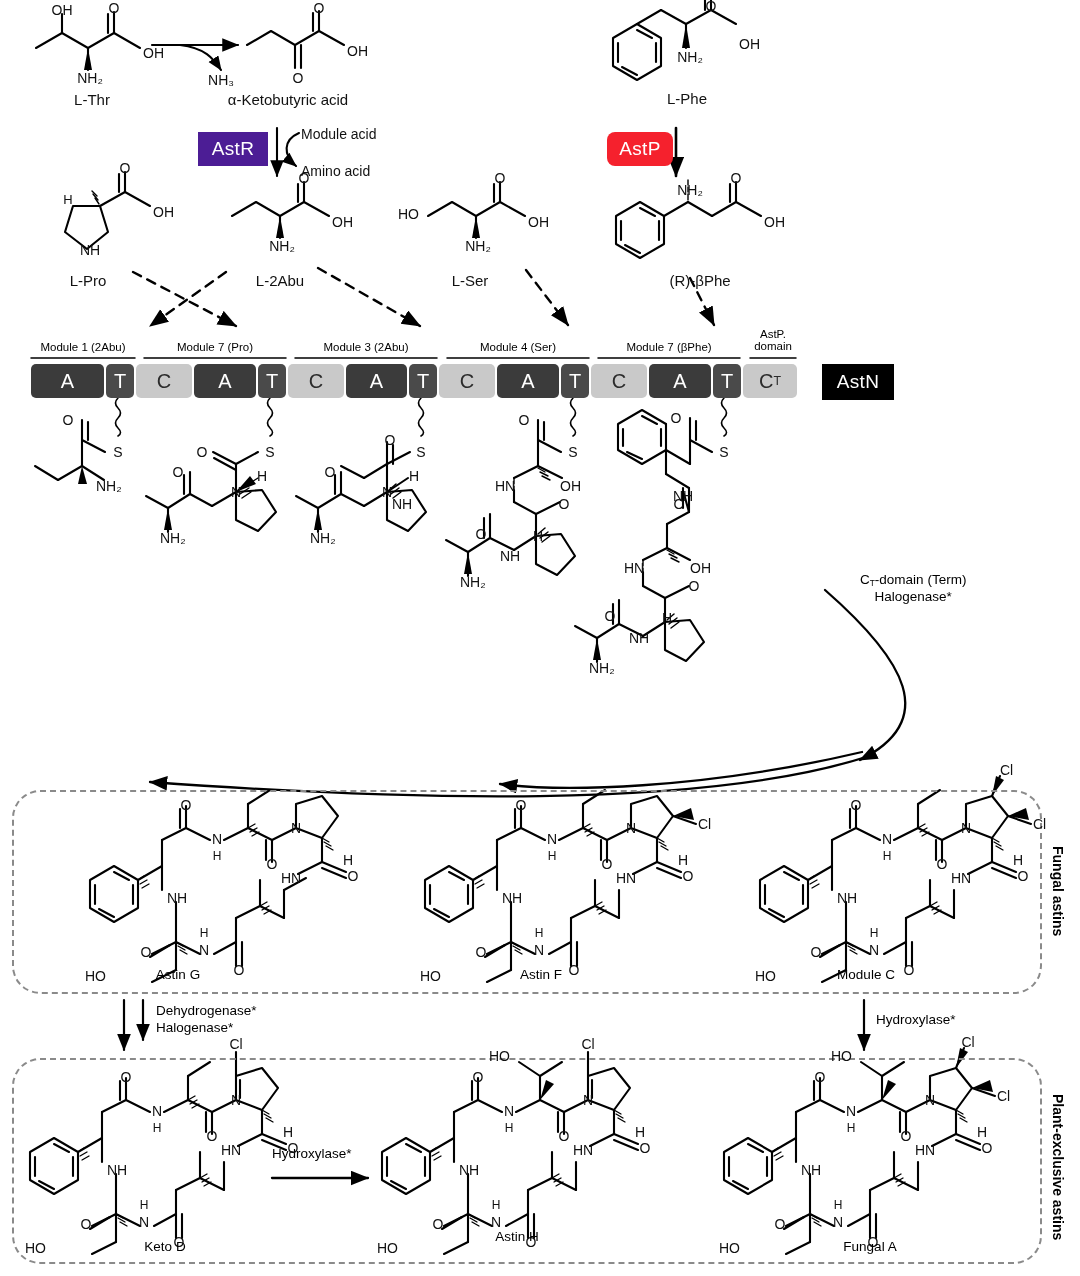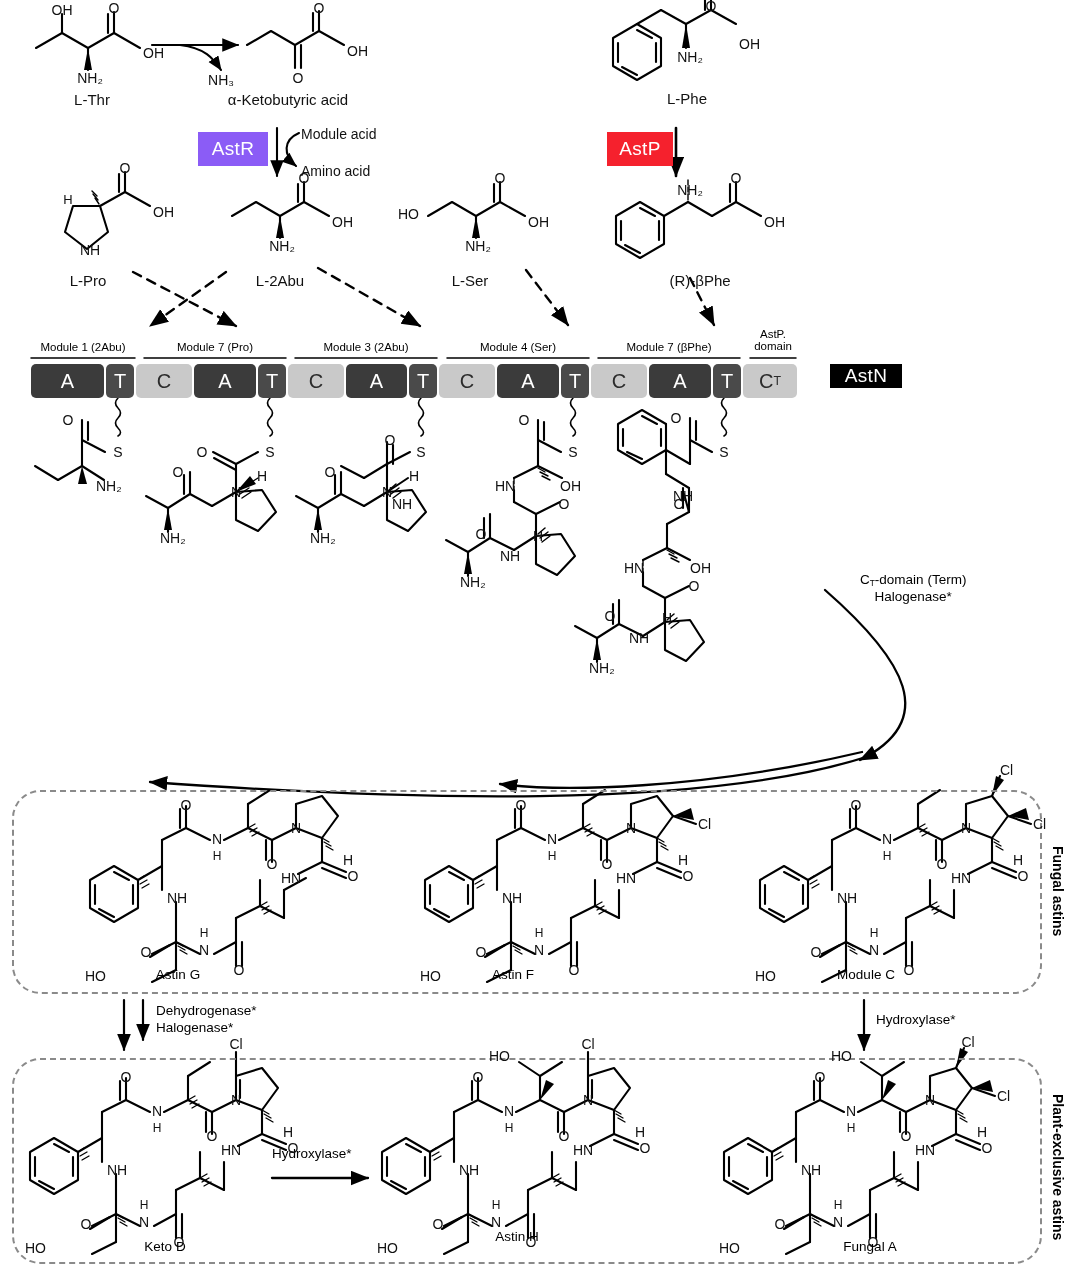--- a/index.html
+++ b/index.html
@@ -4,22 +4,22 @@
 <style>
   html,body{margin:0;padding:0;background:#fff;}
   body{width:1080px;height:1276px;position:relative;
        font-family:"Liberation Sans",sans-serif;color:#000;overflow:hidden;}
   .root{position:absolute;left:0;top:0;width:1080px;height:1276px;}
   svg{position:absolute;left:0;top:0;}
   .lbl{position:absolute;font-size:14px;color:#111;white-space:nowrap;}
   .lbl.c{transform:translateX(-50%);}
   .enzbox{position:absolute;display:flex;align-items:center;justify-content:center;
           color:#fff;font-size:19px;letter-spacing:.3px;}
-  .astr{background:#8b5cf6;}
-  .astp{background:#f5212d;}
+  .astr{background:#4c1d95;}
+  .astp{background:#f5212d;border-radius:8px;}
   .astn{background:#000;}
   .modlabel{position:absolute;font-size:11.5px;text-align:center;
             transform:translateX(-50%);white-space:nowrap;line-height:1.05;}
   .domain{position:absolute;display:flex;align-items:center;justify-content:center;
           border-radius:5px;color:#fff;font-size:20px;box-sizing:border-box;}
   .dA{background:#3b3b3b;}
   .dT{background:#4a4a4a;}
   .dC{background:#c9c9c9;color:#2b2b2b;}
   .sub{font-size:.62em;vertical-align:-.25em;}
   .boxg{position:absolute;border:2px dashed #8a8a8a;border-radius:28px;box-sizing:border-box;}
@@ -741,21 +741,21 @@
   <span class="lbl" style="left:764px;top:214px;">OH</span>
   <span class="lbl c" style="left:700px;top:272px;font-size:15px;">(R)-βPhe</span>
 </div>
 
 <div class="enzbox astr" style="left:198px;top:132px;width:70px;height:34px;">
   <span>AstR</span>
 </div>
 <div class="enzbox astp" style="left:607px;top:132px;width:66px;height:34px;">
   <span>AstP</span>
 </div>
-<div class="enzbox astn" style="left:822px;top:364px;width:72px;height:24px;margin-left:8px;">
+<div class="enzbox astn" style="left:822px;top:364px;width:72px;height:36px;">
   <span></span>
   <span>AstN</span>
 </div>
 
 <div class="modlabel" style="left:83px;top:341px;">Module 1 (2Abu)</div>
 <div class="modlabel" style="left:215px;top:341px;">Module 7 (Pro)</div>
 <div class="modlabel" style="left:366px;top:341px;">Module 3 (2Abu)</div>
 <div class="modlabel" style="left:518px;top:341px;">Module 4 (Ser)</div>
 <div class="modlabel" style="left:669px;top:341px;">Module 7 (βPhe)</div>
 <div class="modlabel" style="left:773px;top:328px;">
@@ -896,21 +896,21 @@
   <span class="lbl" style="left:698px;top:816px;">Cl</span>
   <span class="lbl c" style="left:683px;top:852px;">H</span>
   <span class="lbl c" style="left:688px;top:868px;">O</span>
   <span class="lbl" style="left:616px;top:870px;">HN</span>
   <span class="lbl" style="left:502px;top:890px;">NH</span>
   <span class="lbl c" style="left:481px;top:944px;">O</span>
   <span class="lbl" style="left:420px;top:968px;">HO</span>
   <span class="lbl c" style="left:539px;top:926px;font-size:12px;">H</span>
   <span class="lbl c" style="left:539px;top:942px;">N</span>
   <span class="lbl c" style="left:574px;top:962px;">O</span>
-  <span class="cmplabel" style="left:513px;top:967px;text-align:right;">Astin F</span>
+  <span class="cmplabel" style="left:541px;top:967px;text-align:right;">Astin F</span>
 </div>
 <div>
   <span class="lbl c" style="left:856px;top:797px;">O</span>
   <span class="lbl c" style="left:887px;top:831px;">N</span>
   <span class="lbl c" style="left:887px;top:849px;font-size:12px;">H</span>
   <span class="lbl c" style="left:942px;top:856px;">O</span>
   <span class="lbl c" style="left:966px;top:820px;">N</span>
   <span class="lbl" style="left:1000px;top:762px;">Cl</span>
   <span class="lbl" style="left:1033px;top:816px;">Cl</span>
   <span class="lbl c" style="left:1018px;top:852px;">H</span>

